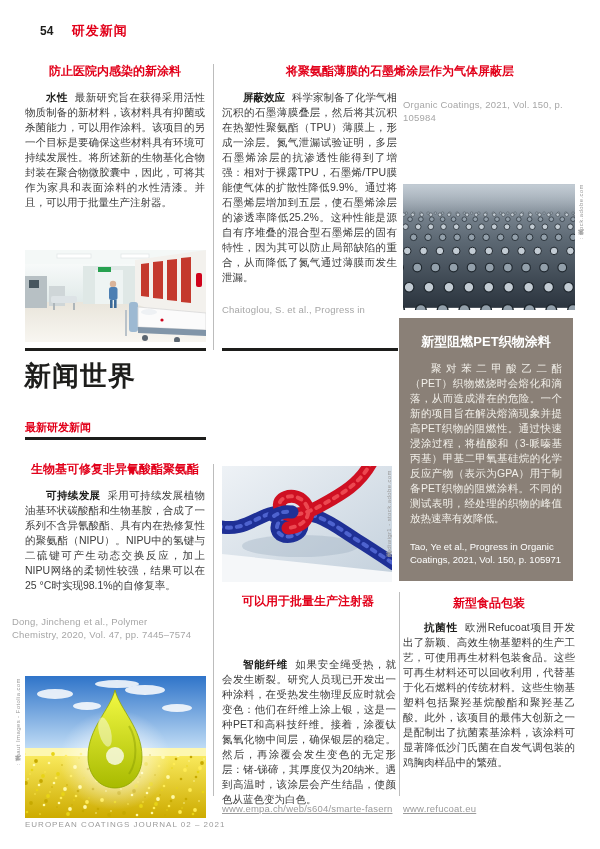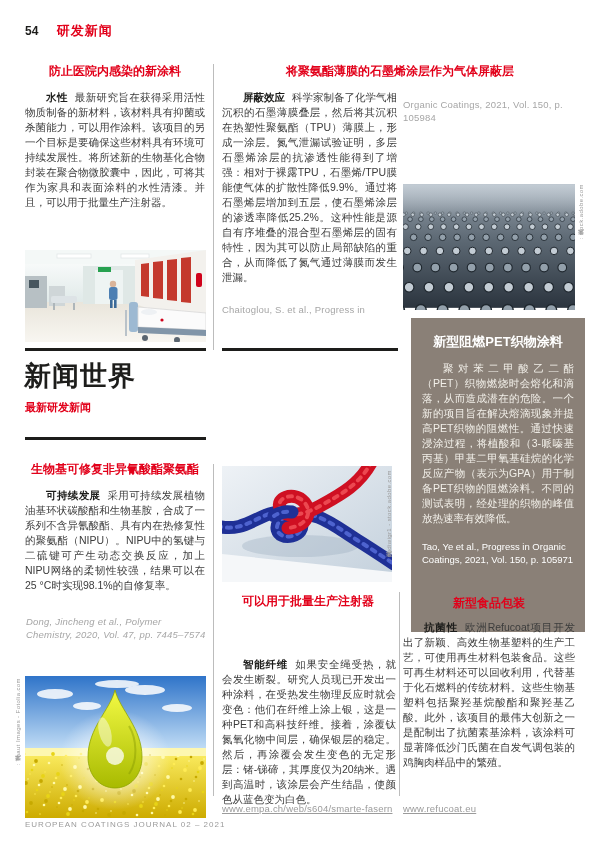--- a/index.html
+++ b/index.html
@@ -2,21 +2,21 @@
 <html><head>
 <meta charset="utf-8">
 <style>
   html,body{margin:0;padding:0;background:#e8e8e8;}
   #page{
     position:relative;width:600px;height:849px;background:#ffffff;
     font-family:"Liberation Sans","DejaVu Sans",sans-serif;
     overflow:hidden;margin:0 auto;
   }
   .abs{position:absolute;}
-  .pgnum{font-size:12px;font-weight:bold;color:#1d1d1b;}
+  .pgnum{font-size:12px;font-weight:bold;color:#1d1d1b;margin-left:15px;}
   .section-label{font-size:13px;font-weight:bold;color:#e2001a;letter-spacing:1px;}
   .red-title{color:#e2001a;font-weight:bold;font-size:12px;text-align:center;line-height:15px;}
   .body-text{font-size:10.5px;line-height:15px;color:#3c3c3c;text-align:justify;}
   .body-text p{margin:0;text-indent:2em;}
   .lead{font-weight:bold;color:#1d1d1b;margin-right:7px;}
   .cite{font-size:9.5px;line-height:13px;color:#a6a6a6;letter-spacing:.2px;}
   .linky{font-size:9.5px;color:#9b9b9b;text-decoration:underline;cursor:pointer;letter-spacing:.2px;margin-top:24px;}
   .rule{background:#1d1d1b;height:3px;}
   .vdiv{background:#bcbcbc;width:1px;}
   .credit-v{font-size:6px;color:#9a9a9a;writing-mode:vertical-rl;transform:rotate(180deg);white-space:nowrap;letter-spacing:.4px;}
@@ -91,28 +91,28 @@
       <ellipse cx="124" cy="62" rx="8" ry="3" fill="#eef1f4"></ellipse>
       <circle cx="120" cy="88" r="3" fill="#5a6570"></circle>
         <circle cx="152" cy="90" r="3" fill="#5a6570"></circle>
       <rect x="100" y="60" width="2" height="26" fill="#b9c2c9"></rect>
       <circle cx="137" cy="70" r="1.6" fill="#d0021b"></circle>
     </svg>
   </div>
 
   <div class="abs rule" style="top:348px;left:25px;width:181px;"></div>
   <div class="abs news-world" style="top:358px;left:24px;">新闻世界</div>
-  <div class="abs subsection" style="top:400px;left:25px;text-align:right;">最新研发新闻</div>
+  <div class="abs subsection" style="top:420px;left:25px;text-align:right;">最新研发新闻</div>
   <div class="abs rule" style="top:437px;left:25px;width:181px;"></div>
 
   <div class="abs red-title" style="top:462px;left:25px;width:180px;">生物基可修复非异氰酸酯聚氨酯</div>
   <div class="abs body-text" style="top:488px;left:25px;width:180px;">
     <p><b class="lead">可持续发展</b><span>采用可持续发展植物油基环状碳酸酯和生物基胺，合成了一系列不含异氰酸酯、具有内在热修复性的聚氨酯（NIPU）。NIPU中的氢键与二硫键可产生动态交换反应，加上NIPU网络的柔韧性较强，结果可以在25 °C时实现98.1%的自修复率。</span></p>
   </div>
-  <div class="abs cite" style="top:615px;left:26px;width:180px;font-style:italic;">Dong, Jincheng et al., Polymer Chemistry, 2020, Vol. 47, pp. 7445–7574</div>
+  <div class="abs cite" style="top:615px;left:12px;width:180px;">Dong, Jincheng et al., Polymer Chemistry, 2020, Vol. 47, pp. 7445–7574</div>
 
   <div class="abs credit-v" style="top:678px;left:14px;">来源: Thaut Images - Fotolia.com</div>
   <div class="abs photo" style="top:676px;left:25px;">
     <svg width="181" height="142" viewBox="0 0 181 142">
       <defs>
         <linearGradient id="sky" x1="0" y1="0" x2="0" y2="1">
             <stop offset="0" stop-color="#2f74c9"></stop>
             <stop offset="1" stop-color="#cfe7fa"></stop>
           </linearGradient>
         <linearGradient id="field" x1="0" y1="0" x2="0" y2="1">
@@ -439,21 +439,21 @@
           <circle cx="108.5" cy="130.0" r="5.5" fill="#93a0ab" stroke="#1f272e" stroke-width="1.40"></circle>
           <circle cx="131.0" cy="130.0" r="5.5" fill="#93a0ab" stroke="#1f272e" stroke-width="1.40"></circle>
           <circle cx="153.5" cy="130.0" r="5.5" fill="#93a0ab" stroke="#1f272e" stroke-width="1.40"></circle>
           <circle cx="176.0" cy="130.0" r="5.5" fill="#93a0ab" stroke="#1f272e" stroke-width="1.40"></circle>
         </g>
       <rect x="0" y="0" width="178" height="36" fill="url(#ghaze)"></rect>
     </svg>
   </div>
   <div class="abs credit-v" style="top:184px;left:577px;">来源: stock.adobe.com</div>
 
-  <div class="abs flame-box" style="top:318px;left:399px;width:174px;height:314px;margin-left:12px;">
+  <div class="abs flame-box" style="top:318px;left:399px;width:174px;height:263px;">
     <div class="box-title">新型阻燃PET织物涂料</div>
     <div class="box-body">
       <p>聚对苯二甲酸乙二酯（PET）织物燃烧时会熔化和滴落，从而造成潜在的危险。一个新的项目旨在解决熔滴现象并提高PET织物的阻燃性。通过快速浸涂过程，将植酸和（3-哌嗪基丙基）甲基二甲氧基硅烷的化学反应产物（表示为GPA）用于制备PET织物的阻燃涂料。不同的测试表明，经处理的织物的峰值放热速率有效降低。</p>
     </div>
     <div class="box-cite">Tao, Ye et al., Progress in Organic Coatings, 2021, Vol. 150, p. 105971</div>
   </div>
 
   <div class="abs vdiv" style="top:464px;left:213px;height:332px;"></div>
   <div class="abs vdiv" style="top:592px;left:399px;height:204px;"></div>
 

